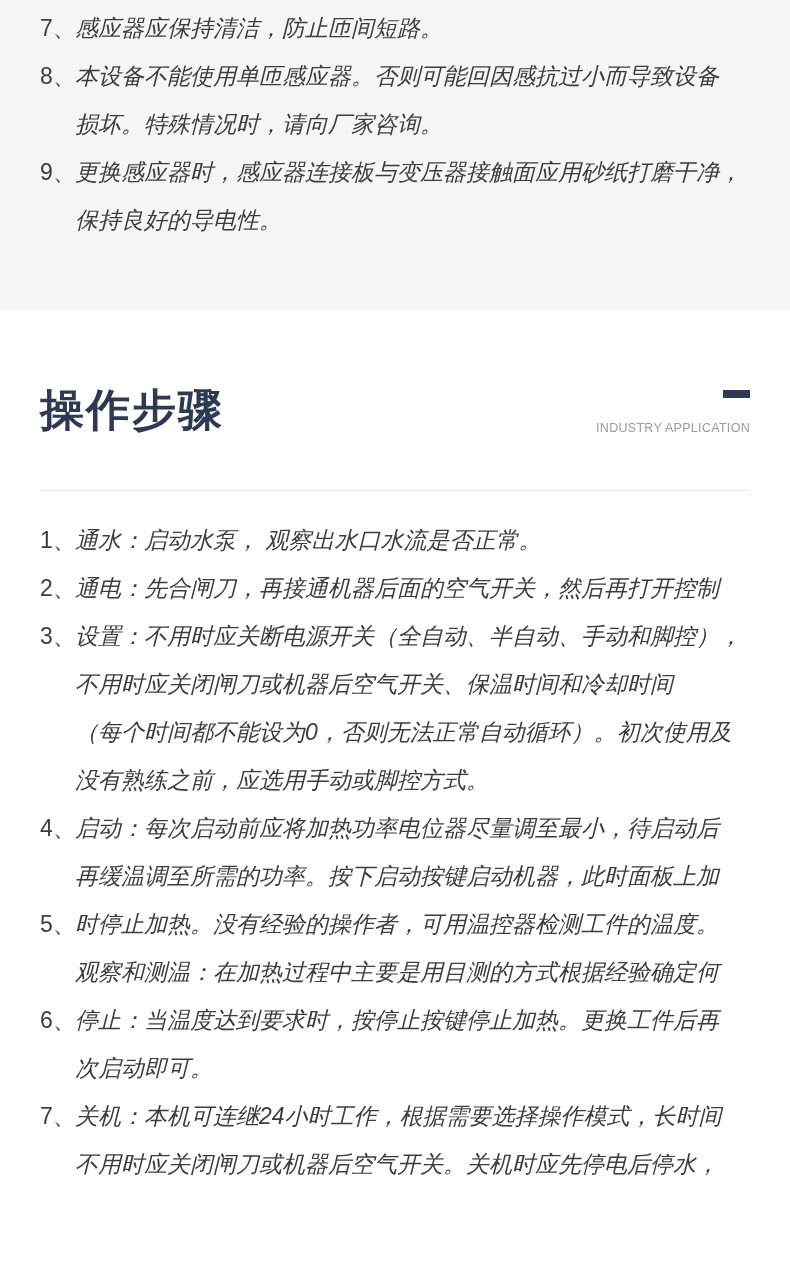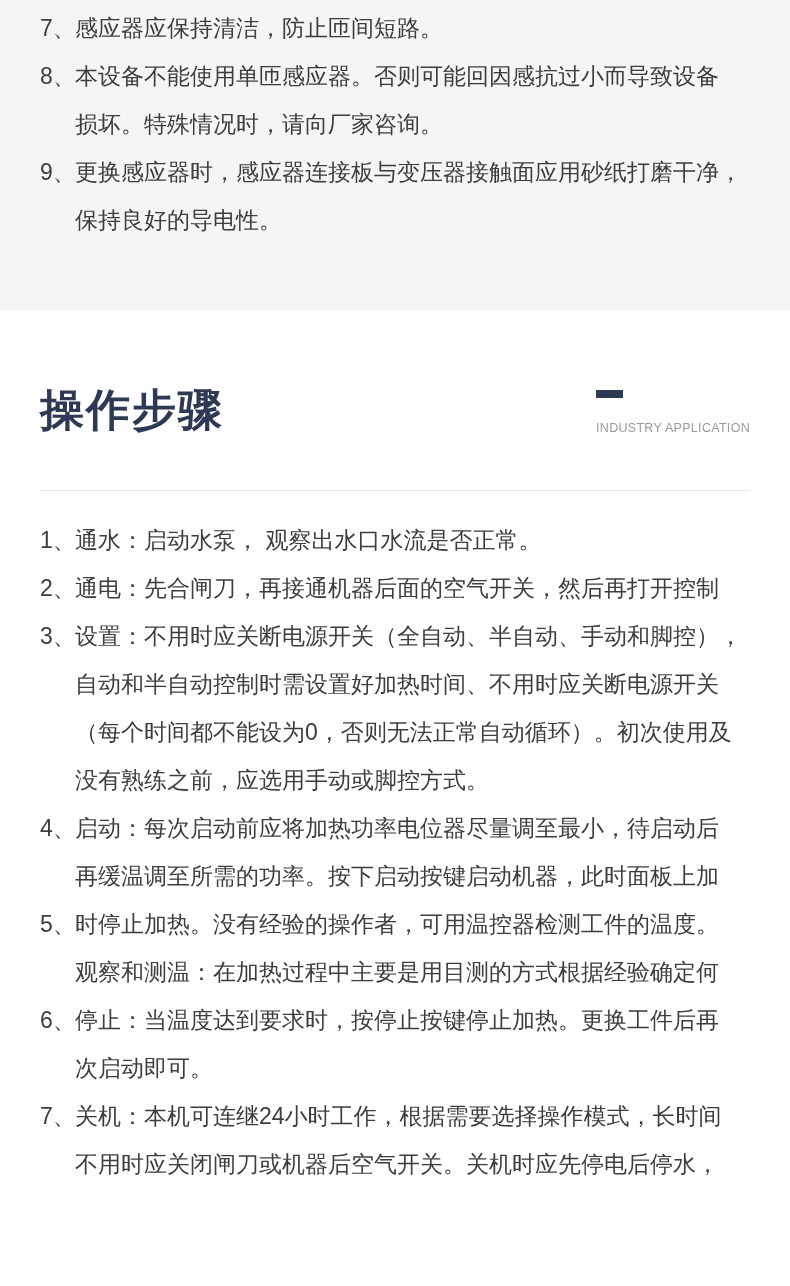--- a/index.html
+++ b/index.html
@@ -34,37 +34,39 @@
   }
   .num-item .marker {
     position: absolute;
     left: 0;
     top: 0;
     line-height: 48px;
   }
   .num-item .line {
     line-height: 48px;
     white-space: nowrap;
+    font-style: italic;
   }
   .header-row {
     display: flex;
     justify-content: space-between;
     align-items: flex-start;
     margin-top: 72px;
   }
   .section-title {
     font-size: 44px;
     line-height: 56px;
     font-weight: 700;
     color: #2e3a54;
     letter-spacing: 2px;
   }
   .header-meta {
     display: flex;
     flex-direction: column;
+    align-items: flex-end;
     padding-top: 8px;
   }
   .accent-dash {
     width: 27px;
     height: 8px;
     background: #2e3a54;
   }
   .section-subtitle {
     margin-top: 23px;
     font-size: 12.5px;
@@ -127,21 +129,21 @@
       <div class="num-item">
         <span class="marker">2、</span>
         <div class="text">
           <div class="line">通电：先合闸刀，再接通机器后面的空气开关，然后再打开控制</div>
         </div>
       </div>
       <div class="num-item">
         <span class="marker">3、</span>
         <div class="text">
           <div class="line">设置：不用时应关断电源开关（全自动、半自动、手动和脚控），</div>
-          <div class="line">自动和半自动控制时需设置好加热时间、不用时应关断电源开关</div>
+          <div class="line">不用时应关闭闸刀或机器后空气开关、保温时间和冷却时间</div>
           <div class="line">（每个时间都不能设为0，否则无法正常自动循环）。初次使用及</div>
           <div class="line">没有熟练之前，应选用手动或脚控方式。</div>
         </div>
       </div>
       <div class="num-item">
         <span class="marker">4、</span>
         <div class="text">
           <div class="line">启动：每次启动前应将加热功率电位器尽量调至最小，待启动后</div>
           <div class="line">再缓温调至所需的功率。按下启动按键启动机器，此时面板上加</div>
         </div>

